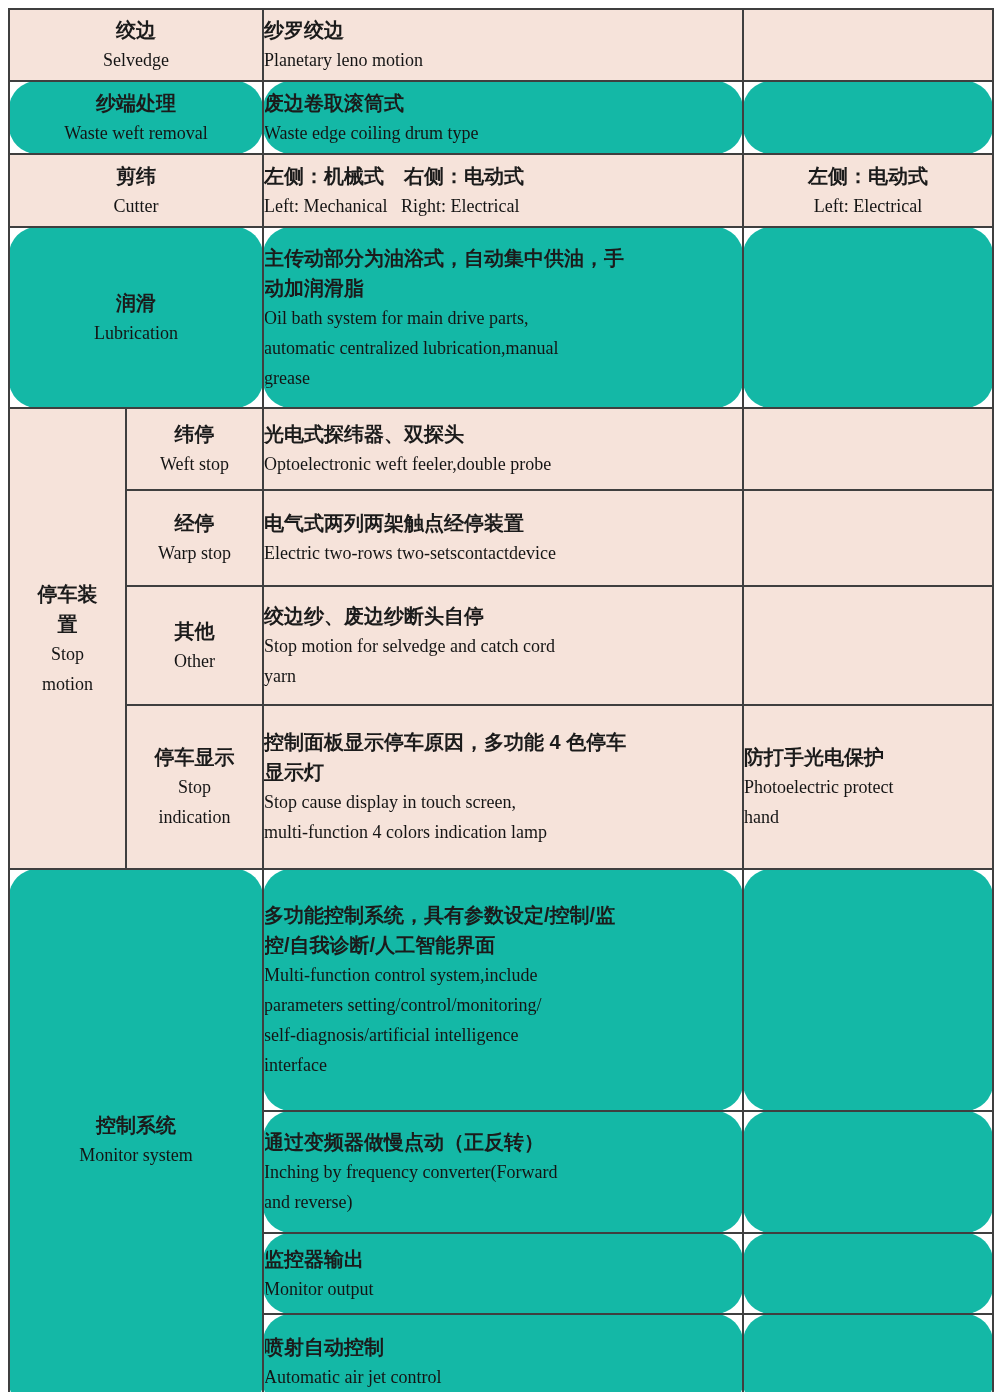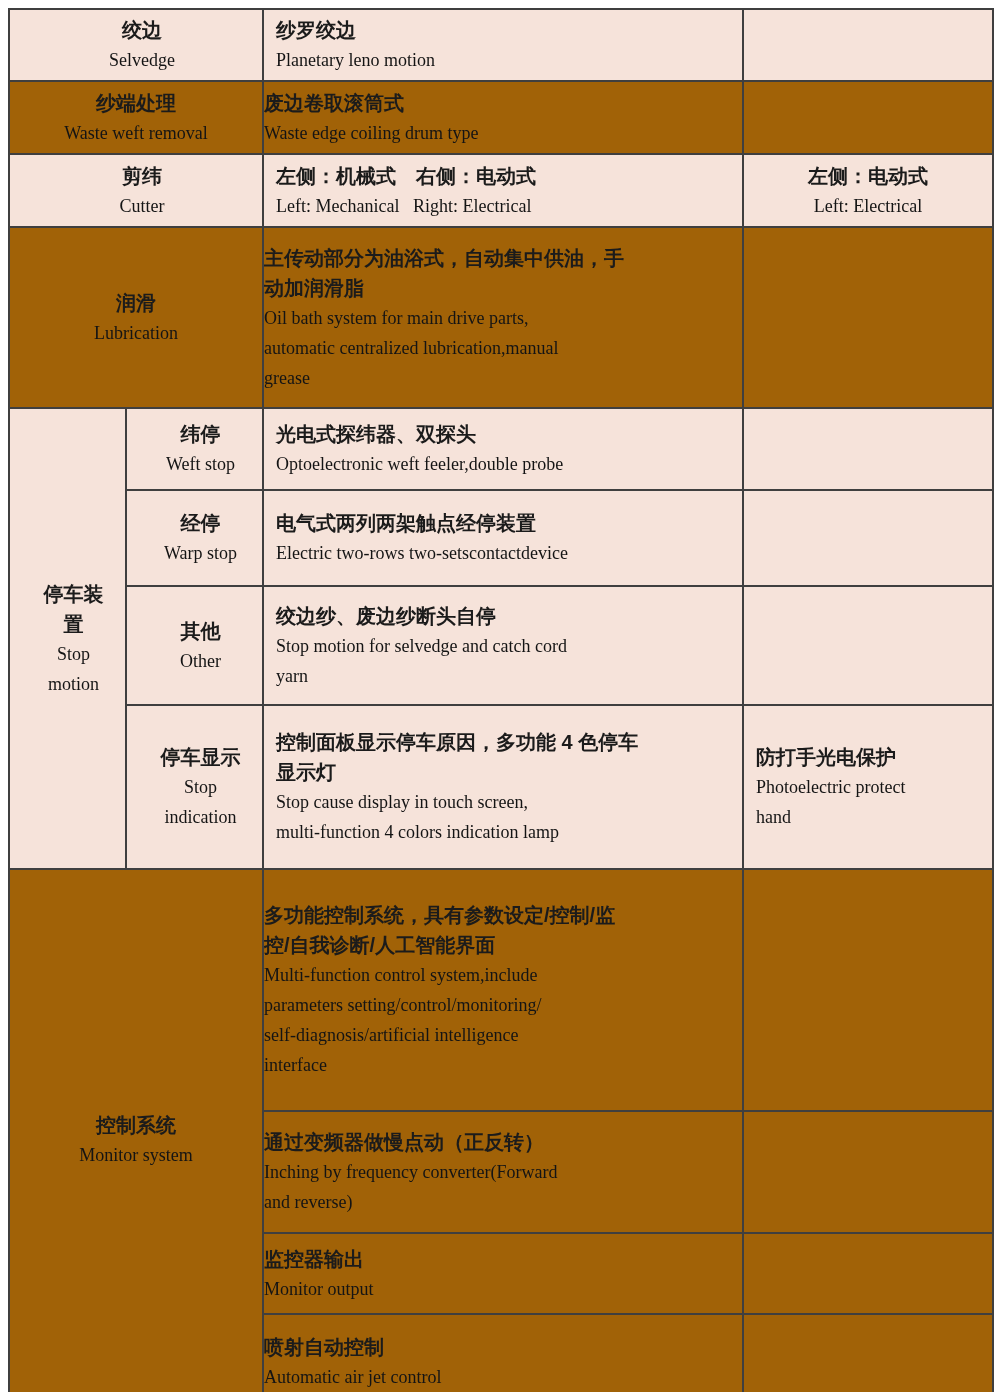--- a/index.html
+++ b/index.html
@@ -23,22 +23,22 @@
     border-collapse: collapse;
     table-layout: fixed;
     width: 984px;
   }
   table.spec td {
     border: 2px solid #3f3f3f;
     vertical-align: middle;
     padding: 0;
     overflow: hidden;
   }
-  tr.pink > td { background: #f6e3da; padding-left: 12px; }
-  tr.white > td { background: #a16207; }
+  tr.pink > td { background: #f6e3da; }
+  tr.white > td { background: #14b8a6; border-radius: 28px; }
 
   .zh {
     font-family: "Liberation Sans", sans-serif;
     font-weight: 700;
     font-size: 20px;
     line-height: 30px;
     color: #1b1b1b;
     white-space: pre-wrap;
   }
   .en {

